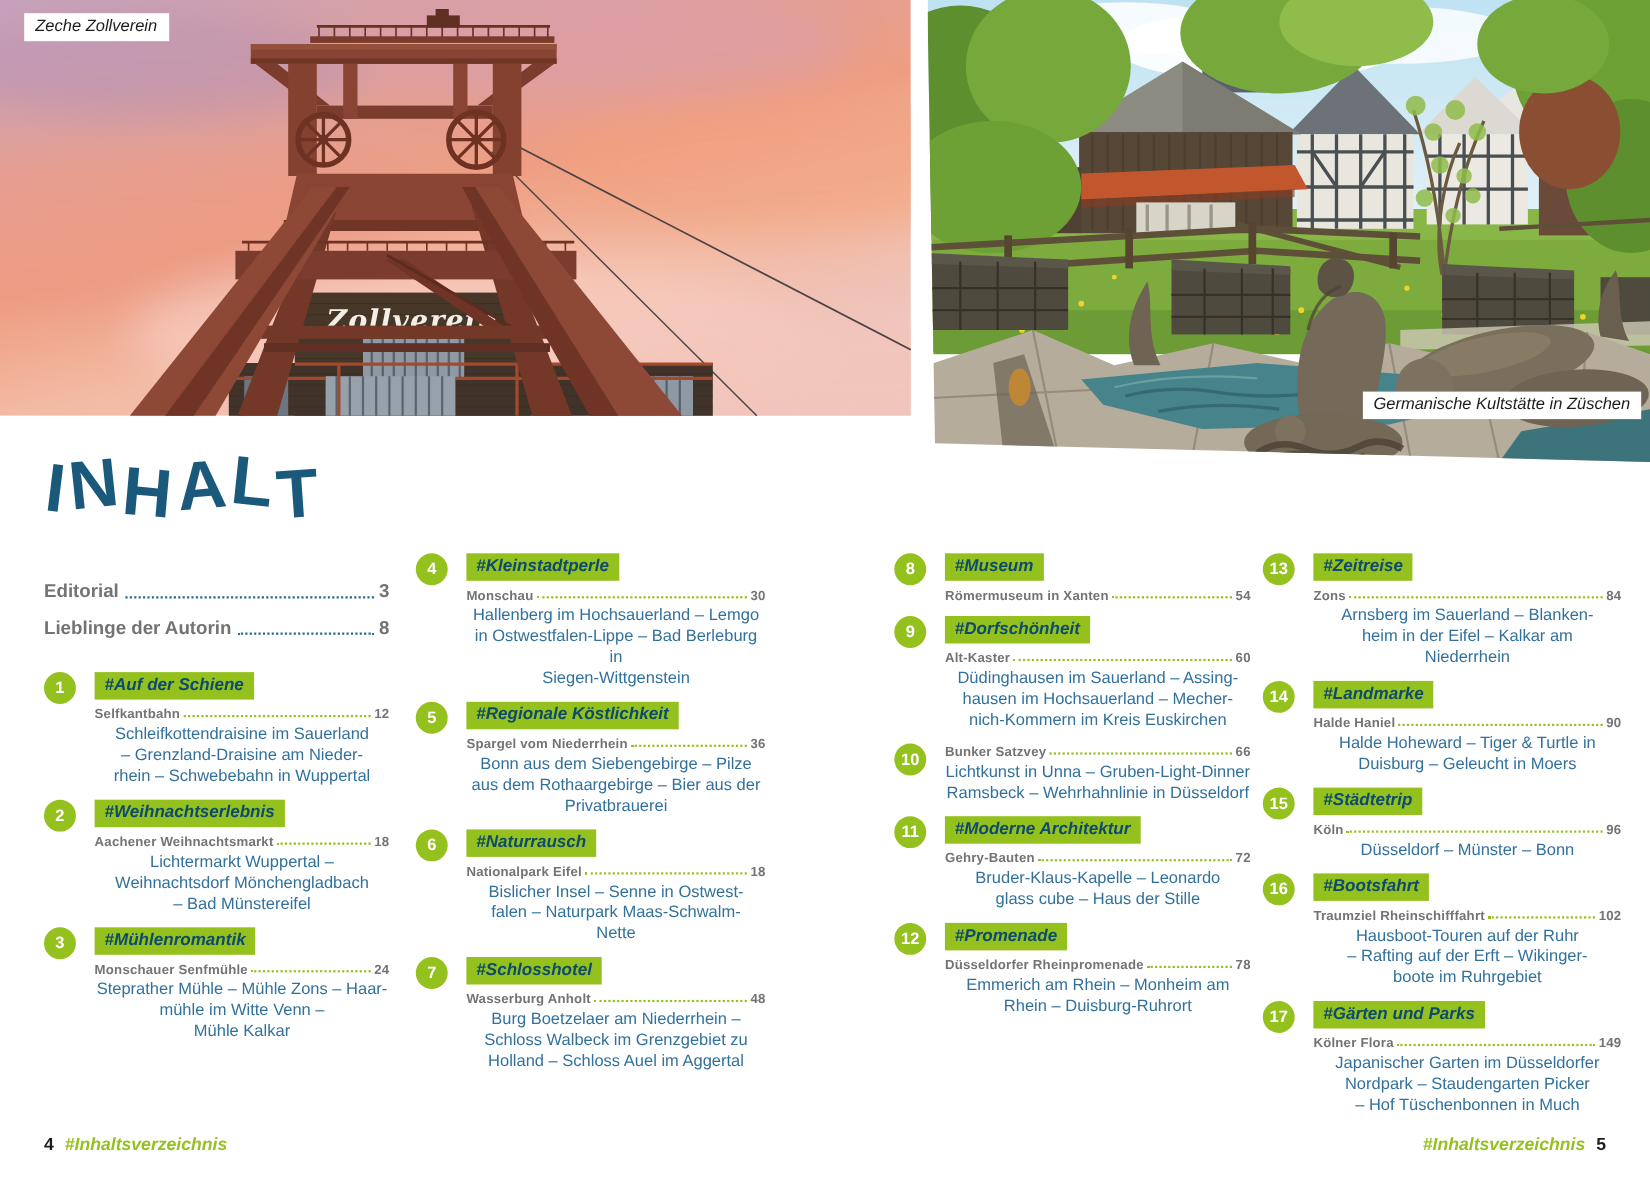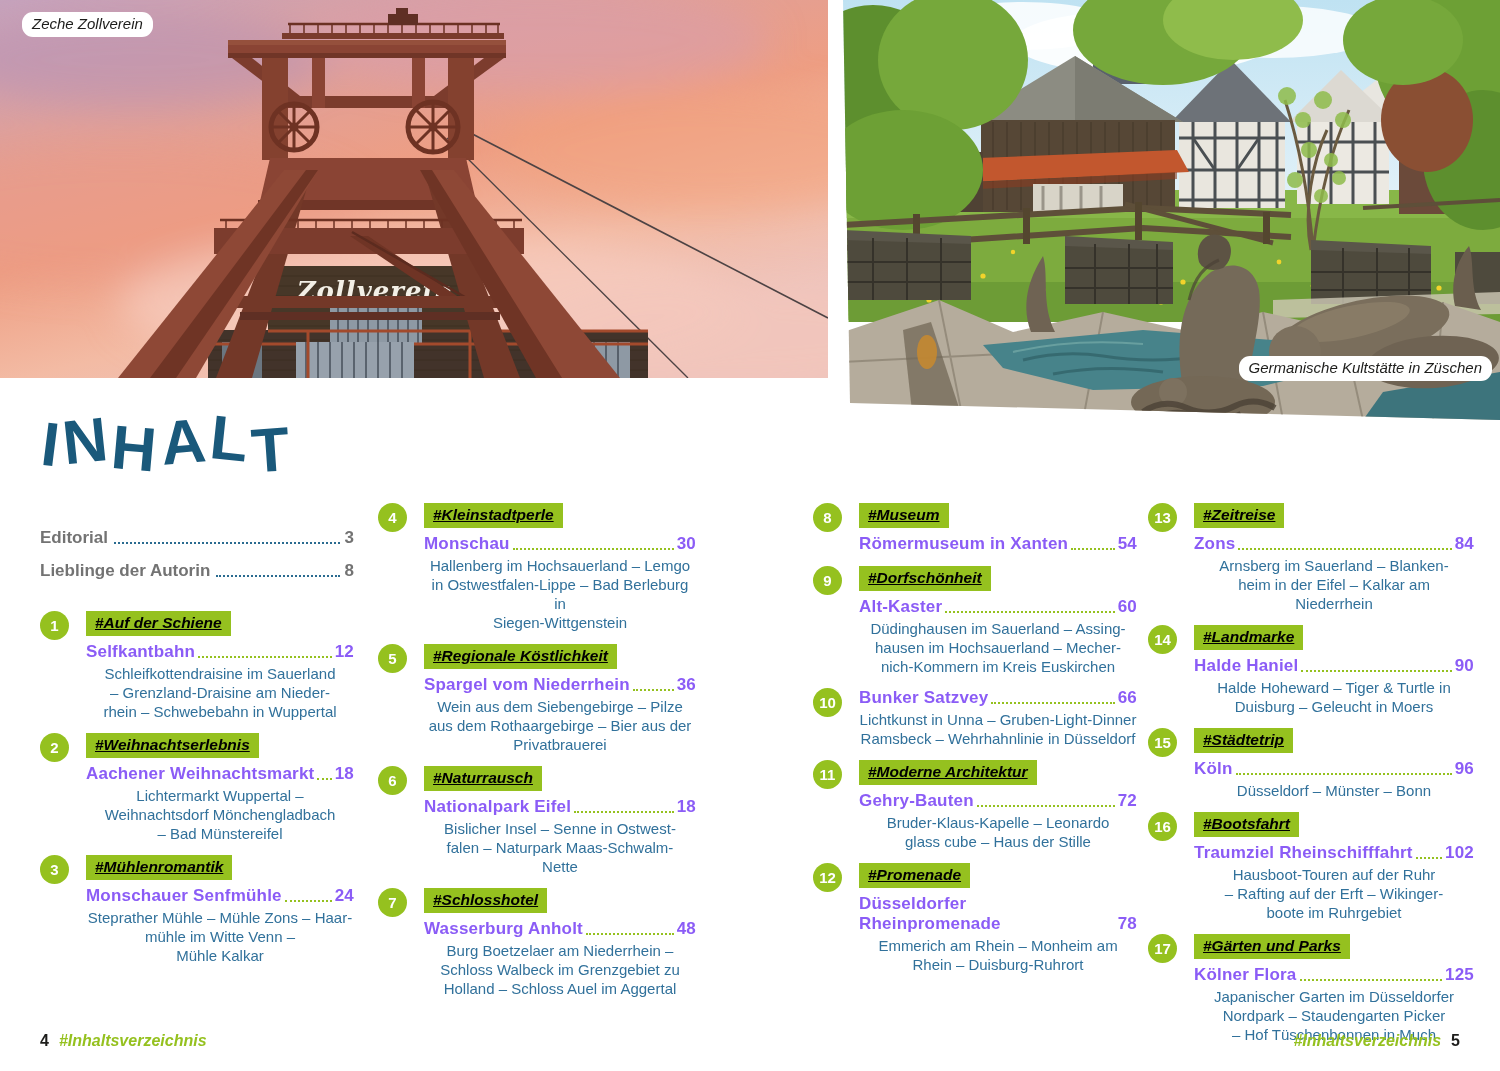--- a/index.html
+++ b/index.html
@@ -7,21 +7,21 @@
         font-family:"Liberation Sans",sans-serif;}
 
   
   .photo{position:absolute;overflow:hidden;}
   .photo-left{left:0;top:0;width:828px;height:378px;}
   .photo-right{left:843px;top:0;width:657px;height:420px;
                clip-path:polygon(0 0,100% 0,100% 100%,7px 403px);}
   .photo svg{display:block;}
 
   .caption-chip{position:absolute;background:#ffffff;color:#1d1d1b;font-style:italic;
-                font-size:15px;padding:3px 10px 4px;line-height:1.2;z-index:5;white-space:nowrap;border-radius:11px;}
+                font-size:15px;padding:3px 10px 4px;line-height:1.2;z-index:5;white-space:nowrap;}
   .chip-left{left:22px;top:12px;}
   .chip-right{right:8px;top:356px;}
 
   
   #inhalt-title{position:absolute;left:42px;top:412px;margin:0;color:#1a597b;
                 font-size:62px;font-weight:bold;letter-spacing:4px;line-height:1;}
   #inhalt-title span{display:inline-block;}
   #inhalt-title .tl0{transform:rotate(7deg) translateY(2px);}
   #inhalt-title .tl1{transform:rotate(-6deg) translateY(-2px);}
   #inhalt-title .tl2{transform:rotate(5deg) translateY(6px);}
@@ -39,24 +39,24 @@
   .intro{margin:8px 0 30px 0;}
   .intro-row{display:flex;align-items:flex-end;margin-bottom:13px;
              color:#737373;font-size:17px;font-weight:bold;}
   .intro-row .leader{flex:1;border-bottom:2.5px dotted #2a6b90;margin:0 5px 4px 6px;}
   .intro-row .ip{flex:none;}
 
   .entry{position:relative;padding-left:46px;margin-bottom:12px;}
   .num{position:absolute;left:0;top:0;width:29px;height:29px;border-radius:50%;
        background:#95c11f;color:#ffffff;font-size:15px;font-weight:bold;
        text-align:center;line-height:29px;}
-  .tag{display:inline-block;background:#95c11f;color:#000000;font-weight:bold;
-       font-style:italic;font-size:15.5px;padding:3px 9px 4px;margin-bottom:5px;text-decoration:underline;}
-  .title-row{display:flex;align-items:flex-end;color:#8b5cf6;font-weight:bold;
-             font-size:17px;letter-spacing:.2px;margin:1px 0 2px;}
+  .tag{display:inline-block;background:#95c11f;color:#0c4a6e;font-weight:bold;
+       font-style:italic;font-size:15.5px;padding:3px 9px 4px;margin-bottom:5px;}
+  .title-row{display:flex;align-items:flex-end;color:#737373;font-weight:bold;
+             font-size:12px;letter-spacing:.2px;margin:1px 0 2px;}
   .title-row .leader{flex:1;border-bottom:2.5px dotted #95c11f;margin:0 3px 4px 3px;}
   .title-row .pg{flex:none;}
   .desc{color:#31719b;font-size:15px;line-height:19px;}
   .desc .dl{display:block;text-align:center;}
 
   
   .footer{position:absolute;left:0;top:1032px;width:1500px;display:flex;
           justify-content:space-between;padding:0 40px;box-sizing:border-box;
           font-size:16px;}
   .f-page{color:#1d1d1b;font-weight:bold;}
@@ -423,21 +423,21 @@
 
   <div class="entry">
     <span class="num">5</span>
     <div><span class="tag">#Regionale Köstlichkeit</span></div>
     <div class="title-row">
       <span class="t">Spargel vom Niederrhein</span>
       <span class="leader"></span>
       <span class="pg">36</span>
     </div>
     <div class="desc">
-            <span class="dl">Wein aus dem Siebengebirge – Pilze</span>
+            <span class="dl">Bonn aus dem Siebengebirge – Pilze</span>
             <span class="dl">aus dem Rothaargebirge – Bier aus der</span>
             <span class="dl">Privatbrauerei</span>
           </div>
   </div>
 
   <div class="entry">
     <span class="num">6</span>
     <div><span class="tag">#Naturrausch</span></div>
     <div class="title-row">
       <span class="t">Nationalpark Eifel</span>
@@ -594,21 +594,21 @@
             <span class="dl">boote im Ruhrgebiet</span>
           </div>
   </div>
 
   <div class="entry">
     <span class="num">17</span>
     <div><span class="tag">#Gärten und Parks</span></div>
     <div class="title-row">
       <span class="t">Kölner Flora</span>
       <span class="leader"></span>
-      <span class="pg">125</span>
+      <span class="pg">149</span>
     </div>
     <div class="desc">
             <span class="dl">Japanischer Garten im Düsseldorfer</span>
             <span class="dl">Nordpark – Staudengarten Picker</span>
             <span class="dl">– Hof Tüschenbonnen in Much</span>
           </div>
   </div>
 </div>
   </div>
 

